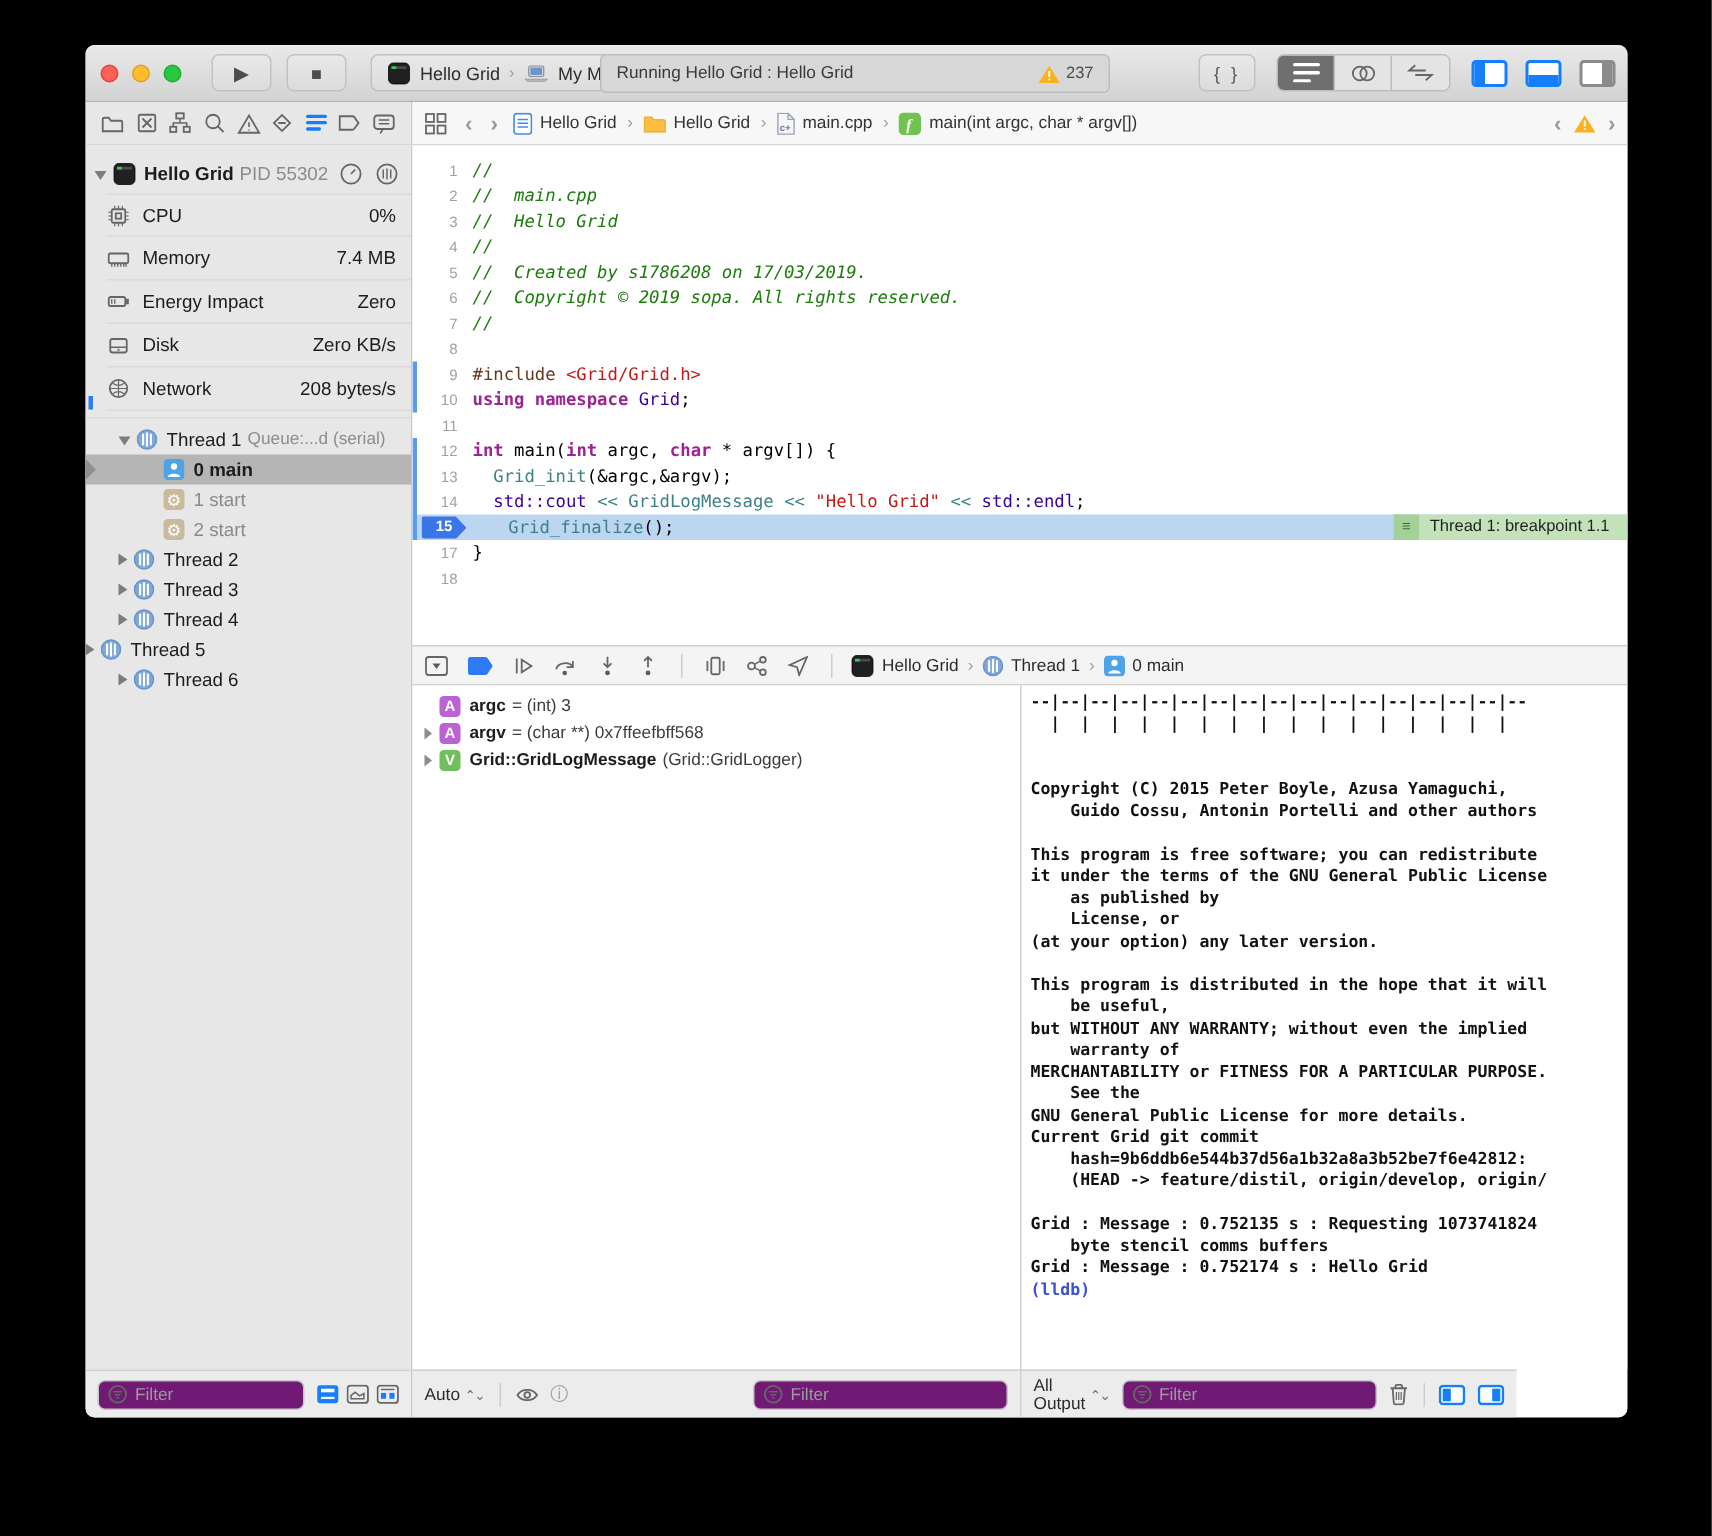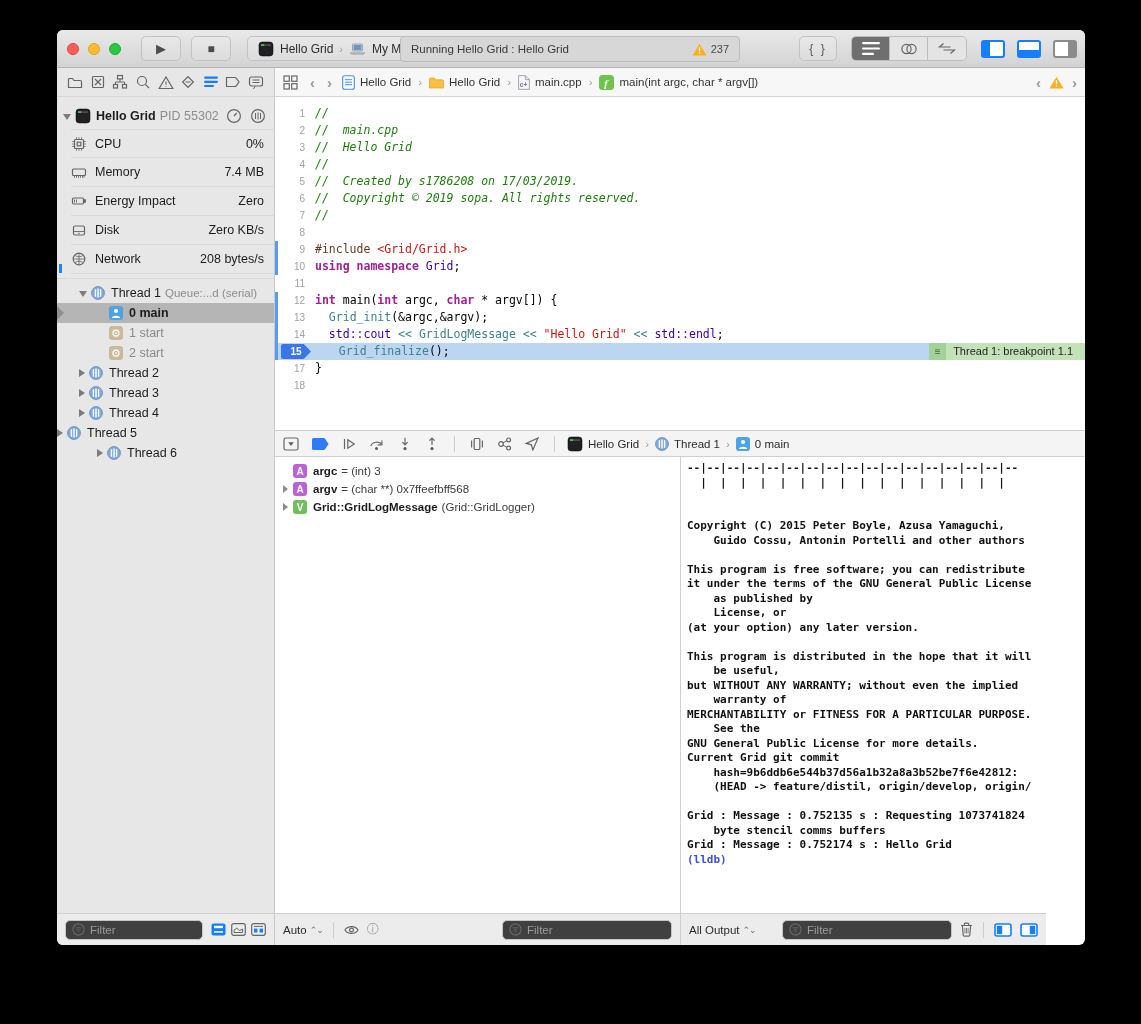--- a/index.html
+++ b/index.html
@@ -123,22 +123,22 @@
              border-left:1px solid #cfcfcf; padding:4px 0 0 6px; overflow:hidden; }
   .cline { font-family:"DejaVu Sans Mono",monospace; font-size:11px; font-weight:700; color:#111;
            height:14.5px; line-height:14.5px; white-space:pre; }
   .cline.prompt { color:#3C4FD7; }
 
   
   .bbar { position:absolute; top:883px; height:32px; background:#ececec; border-top:1px solid #cfcfcf;
           display:flex; align-items:center; padding:0 8px; gap:8px; }
   .bb-side { left:0; width:218px; border-right:1px solid #c9c9c9; }
   .bb-vars { left:218px; width:405px; }
-  .bb-cons { left:623px; width:366px; border-left:1px solid #cfcfcf; }
-  .filterfield { height:20px; background:#404040; border:1px solid #c6c6c6; border-radius:5px;
+  .bb-cons { left:623px; width:331px; border-left:1px solid #cfcfcf; }
+  .filterfield { height:20px; background:#701a75; border:1px solid #c6c6c6; border-radius:5px;
                  display:flex; align-items:center; padding:0 6px; gap:5px; flex:1; }
   .filterfield.fixed { flex:none; width:170px; margin-left:auto; }
   .filterfield .ph { color:#9b9b9b; font-size:11.5px; }
   .scopeicons { display:flex; gap:5px; align-items:center; }
   .popup { display:flex; align-items:center; gap:3px; font-size:11.5px; color:#2b2b2b; }
   .updown { font-size:9px; color:#6f6f6f; letter-spacing:-1px; }
   .grayic { color:#9a9a9a; font-size:12px; display:flex; align-items:center; }
 </style>
 </head>
 <body>
@@ -541,21 +541,21 @@
           <span class="tic" style="display: inline-flex; align-items: center;">
             <svg width="14" height="14" viewBox="0 0 14 14">
               <circle cx="7" cy="7" r="6.4" fill="#7FA8DB" stroke="#6A94C8" stroke-width="1"></circle>
               <g stroke="#fff" stroke-width="1.4">
                 <path d="M4.4 3.2v7.6M7 2.4v9.2M9.6 3.2v7.6"></path>
               </g>
             </svg>
           </span>
           <span>Thread 5</span>
         </div>
-        <div class="trow" style="padding-left:40px">
+        <div class="trow" style="padding-left:22px">
           <span class="disc"></span>
           <span class="tic" style="display: inline-flex; align-items: center;">
             <svg width="14" height="14" viewBox="0 0 14 14">
               <circle cx="7" cy="7" r="6.4" fill="#7FA8DB" stroke="#6A94C8" stroke-width="1"></circle>
               <g stroke="#fff" stroke-width="1.4">
                 <path d="M4.4 3.2v7.6M7 2.4v9.2M9.6 3.2v7.6"></path>
               </g>
             </svg>
           </span>
           <span>Thread 6</span>

